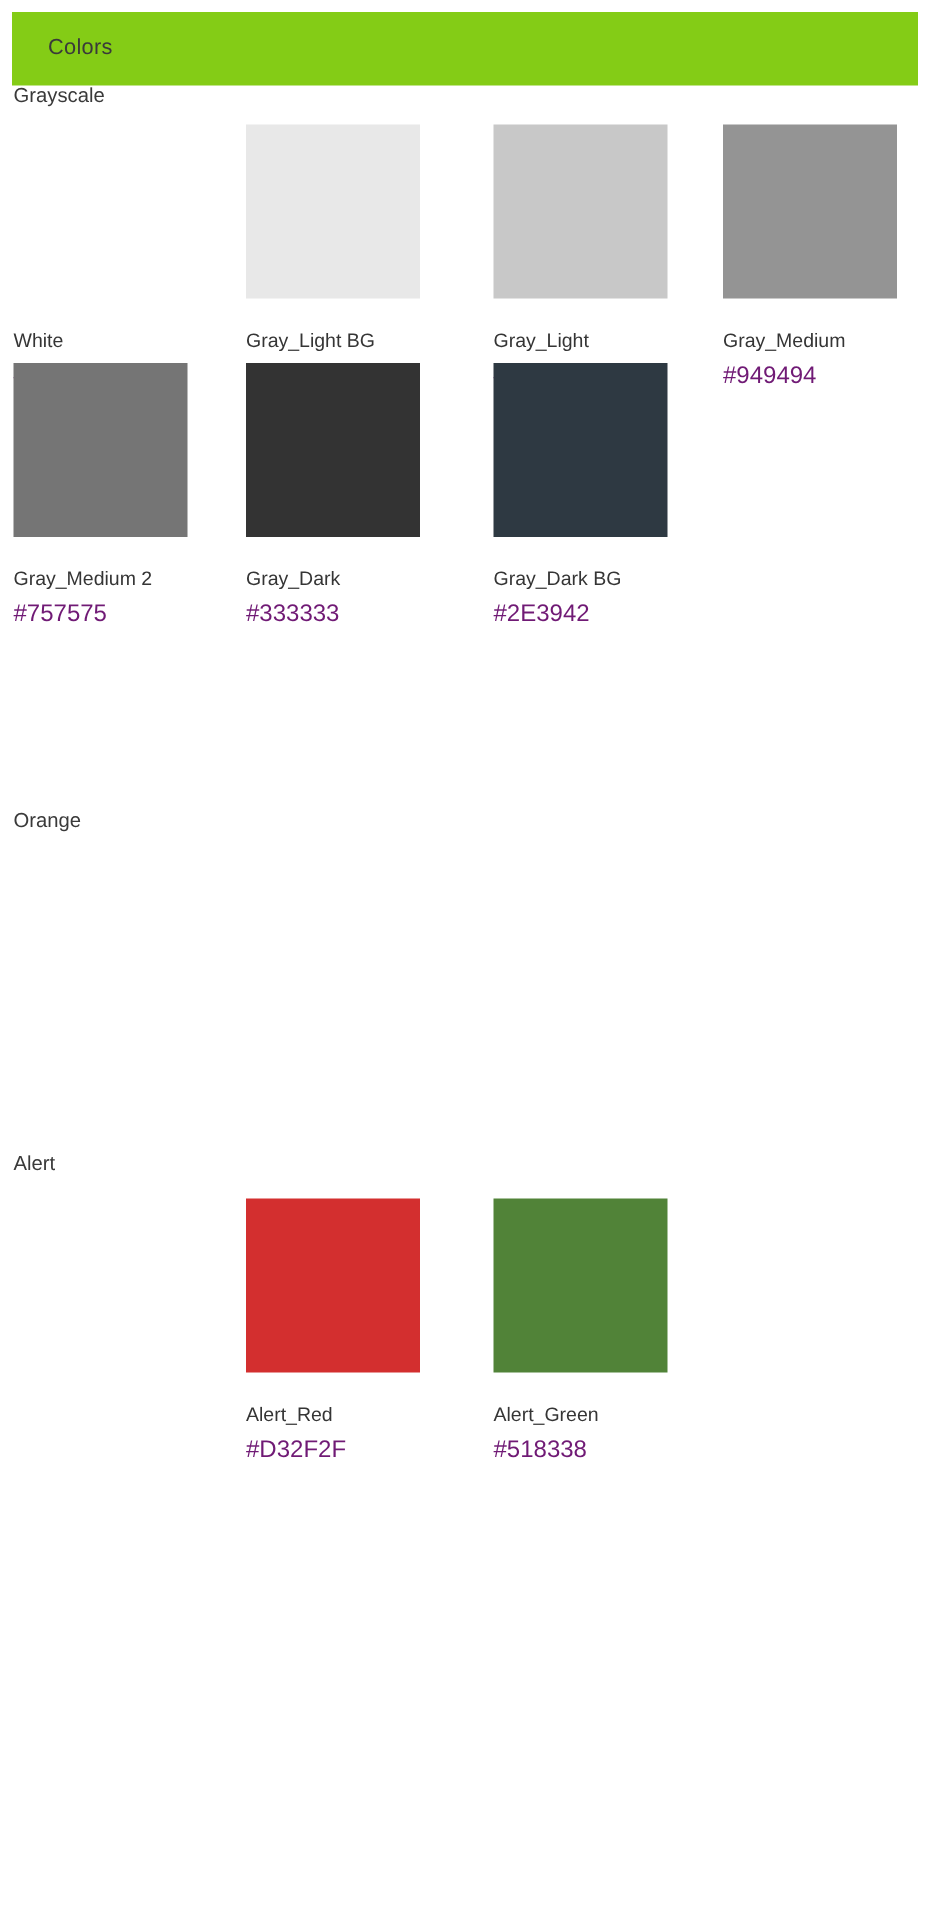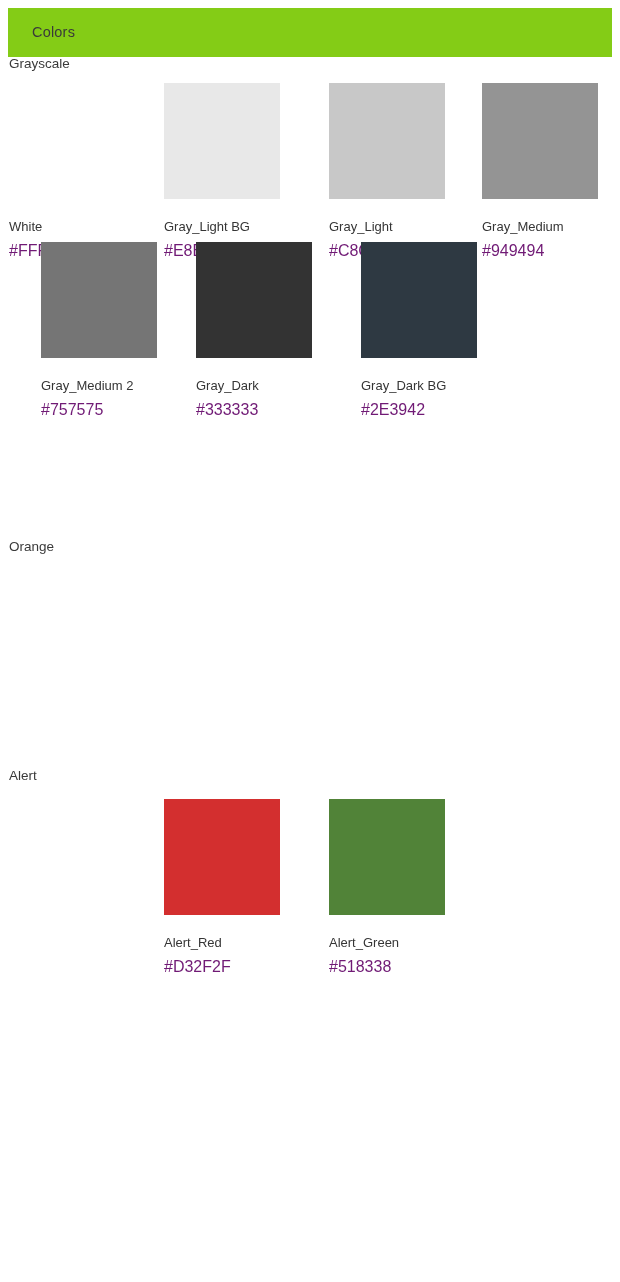--- a/index.html
+++ b/index.html
@@ -92,21 +92,21 @@
   
   .col-0 { left: 9px; }
   .col-1 { left: 164px; }
   .col-2 { left: 329px; }
   .col-3 { left: 482px; }
 
   
   .sec-grayscale          { height: 160px; }
   .sec-grayscale .swatch-row { height: 160px; margin-top: 12px; }
 
-  .sec-grayscale-2        { height: 175px; padding-left: 32px; }
+  .sec-grayscale-2        { height: 175px; }
   .sec-grayscale-2 .swatch-row { height: 175px; margin-top: 0px; }
 
   .sec-blue, .sec-orange, .sec-alert { height: 195px; }
   .sec-blue .swatch-row,
   .sec-orange .swatch-row,
   .sec-alert .swatch-row { height: 175px; margin-top: 16px; }
 
   .spacer-grayscale  { height: 25px; }
   .spacer-grayscale2 { height: 89px; }
   .spacer-blue       { height: 34px; }

